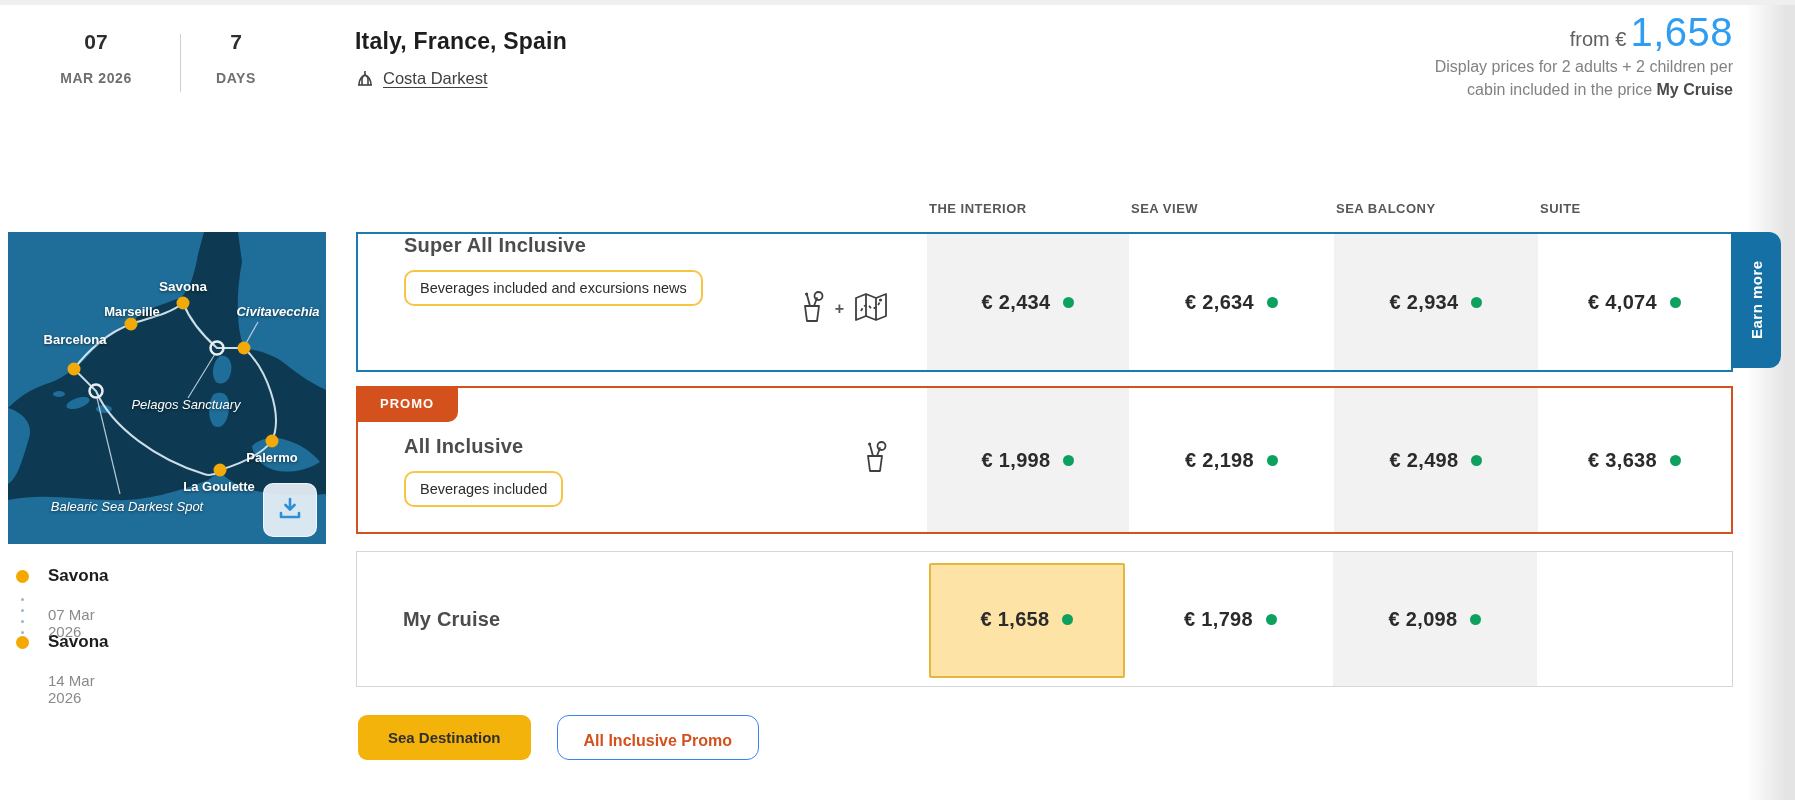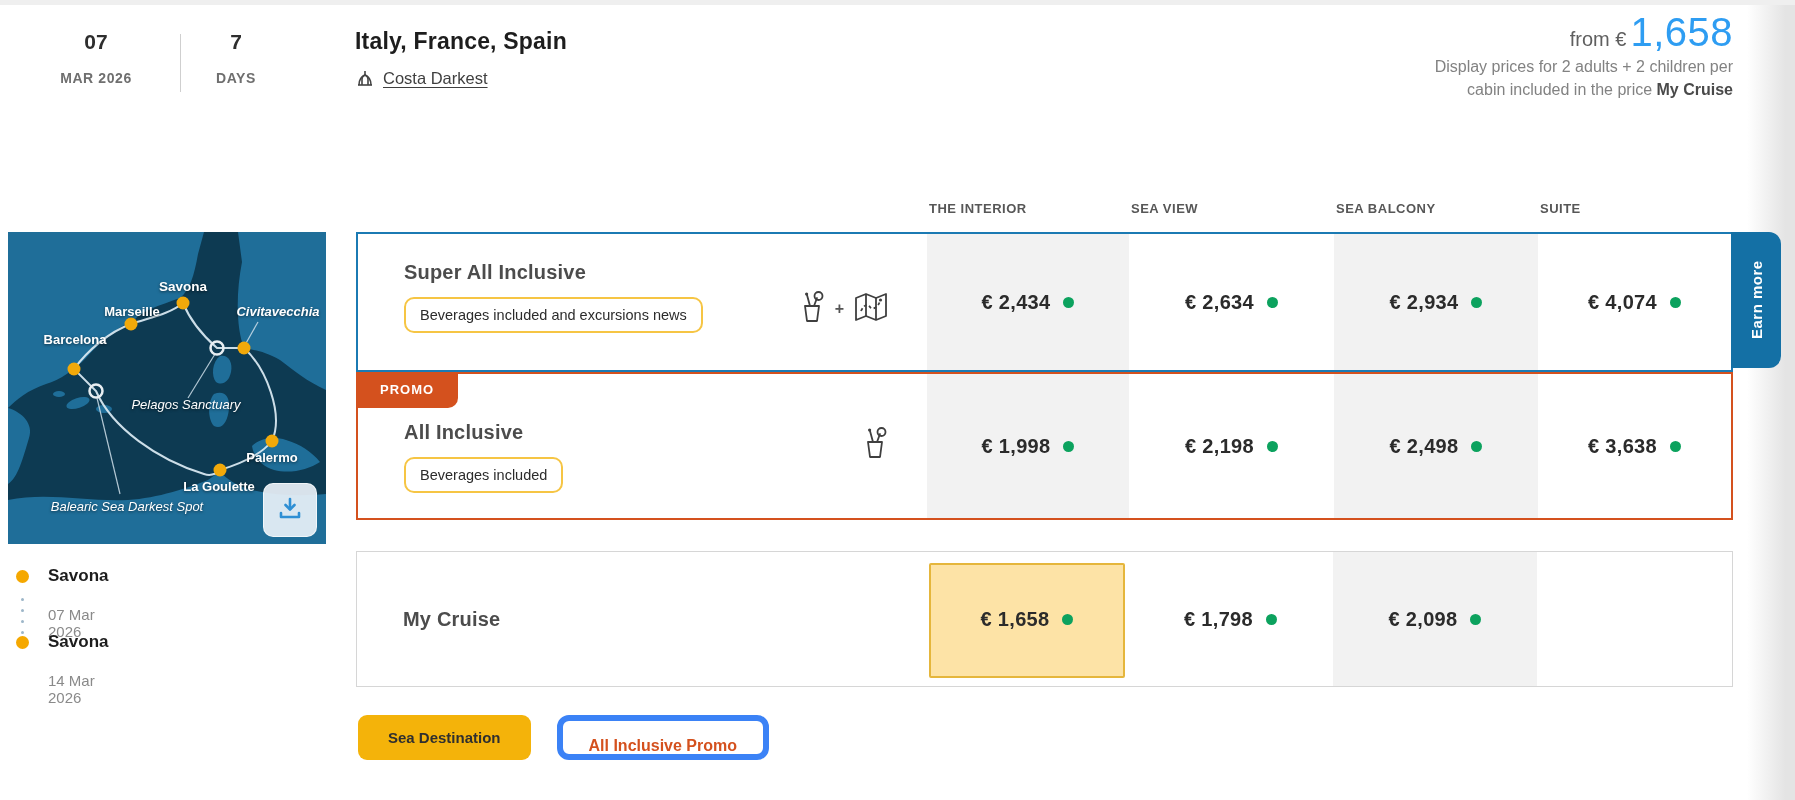--- a/index.html
+++ b/index.html
@@ -32,26 +32,26 @@
   .price-note b { color:#4a4a4a; font-weight:700; }
 
   
   .col-headers { position:absolute; left:929px; top:201px; display:flex; z-index:1; }
   .col-headers span { font-size:13px; font-weight:700; color:#575757; letter-spacing:.5px; text-align:left; }
   .cw1 { width:202px; } .cw2 { width:205px; } .cw3 { width:204px; } .cw4 { width:193px; }
 
   
   .pkg-row { position:absolute; left:356px; width:1377px; background:#fff; display:flex; z-index:1; }
   .row1 { top:232px; height:140px; border:2px solid #1b7ab3; }
-  .row2 { top:372px; height:148px; border:2px solid #d4511e; }
+  .row2 { top:386px; height:148px; border:2px solid #d4511e; }
   .row3 { top:551px; height:136px; border:1px solid #d6d6d6; }
 
   .pkg-info { position:relative; width:569px; padding-left:46px; }
   .pkg-name { font-size:20px; font-weight:700; color:#4c4c4c; letter-spacing:.2px; }
-  .row1 .pkg-name { margin-top:27px; }
+  .row1 .pkg-name { }
   .row2 .pkg-name { margin-top:47px; }
   .row3 .pkg-info { display:flex; align-items:center; }
   .pkg-badge { display:inline-block; margin-top:13px; padding:8px 14px; border:2px solid #f6c544;
                border-radius:10px; font-size:14.5px; color:#2c2c2c; background:#fff; }
   .pkg-icons { position:absolute; right:38px; display:flex; align-items:center; gap:9px; color:#3f3f3f; }
   .row1 .pkg-icons { top:56px; }
   .row2 .pkg-icons { top:52px; }
   .icon-joiner { font-size:16px; font-weight:700; color:#555; }
 
   .promo-badge { position:absolute; top:-2px; left:-2px; background:#d4511e; color:#fff;
@@ -68,21 +68,21 @@
   .earn-tab { position:absolute; top:-2px; right:-50px; width:50px; height:136px; background:#1470a5;
               border-radius:0 12px 12px 0; display:flex; align-items:center; justify-content:center;
               writing-mode:vertical-rl; transform:rotate(180deg); transform-origin:center;
               color:#fff; font-size:15px; font-weight:700; letter-spacing:.5px; cursor:pointer; z-index:2;
               border-radius:12px 0 0 12px; }
 
   
   .footer-btns { position:absolute; left:358px; top:715px; display:flex; gap:26px; z-index:1; }
   .btn-yellow { height:45px; padding:0 30px; background:#f4b30a; border:none; border-radius:9px;
                 font-family:inherit; font-size:15px; font-weight:700; color:#2f2f2f; cursor:pointer; }
-  .btn-outline { height:45px; padding:16px 26px; background:#fff; border:6px solid #3b82f6; border-radius:12px;
+  .btn-outline { height:45px; padding:16px 26px; background:#fff; border:1px solid #3b82f6; border-radius:12px;
                  font-family:inherit; font-size:16px; font-weight:700; color:#d4511e; cursor:pointer; }
 
   
   .map { position:absolute; left:8px; top:232px; width:318px; height:312px; background:#0d3a52; overflow:hidden; z-index:1; }
   .map svg.geo { position:absolute; inset:0; }
   .map-label { position:absolute; transform:translateX(-50%); color:#fff; font-size:13px; font-weight:600;
                white-space:nowrap; text-shadow:0 1px 3px rgba(0,0,0,.55); }
   .map-label.bold { font-weight:800; font-size:13.5px; }
   .map-label.italic { font-style:italic; font-weight:500; }
   .dl-btn { position:absolute; left:255px; top:251px; width:54px; height:54px; border-radius:10px;

